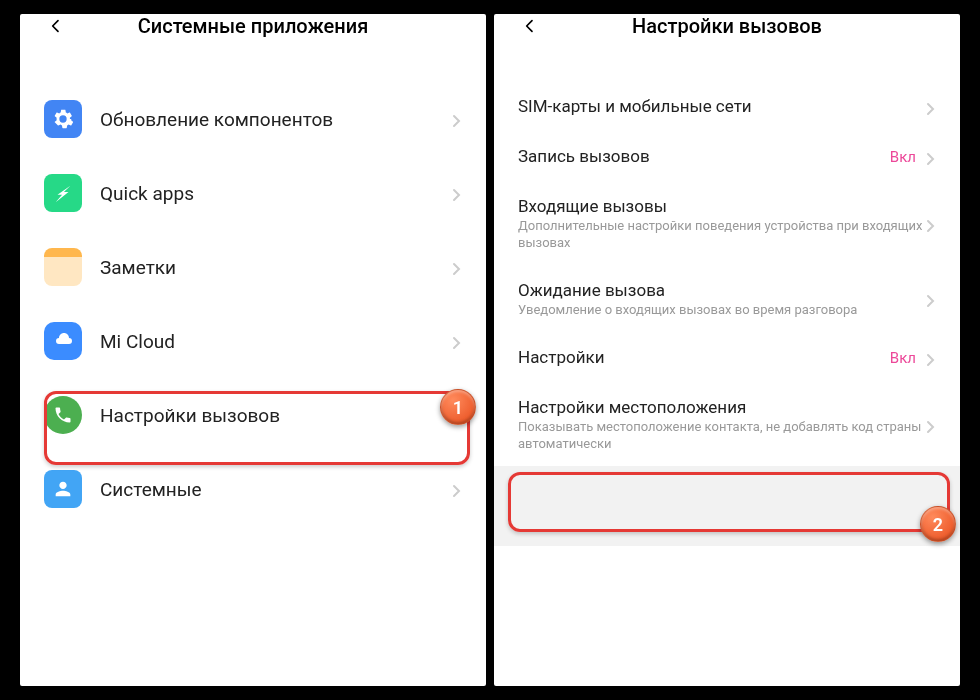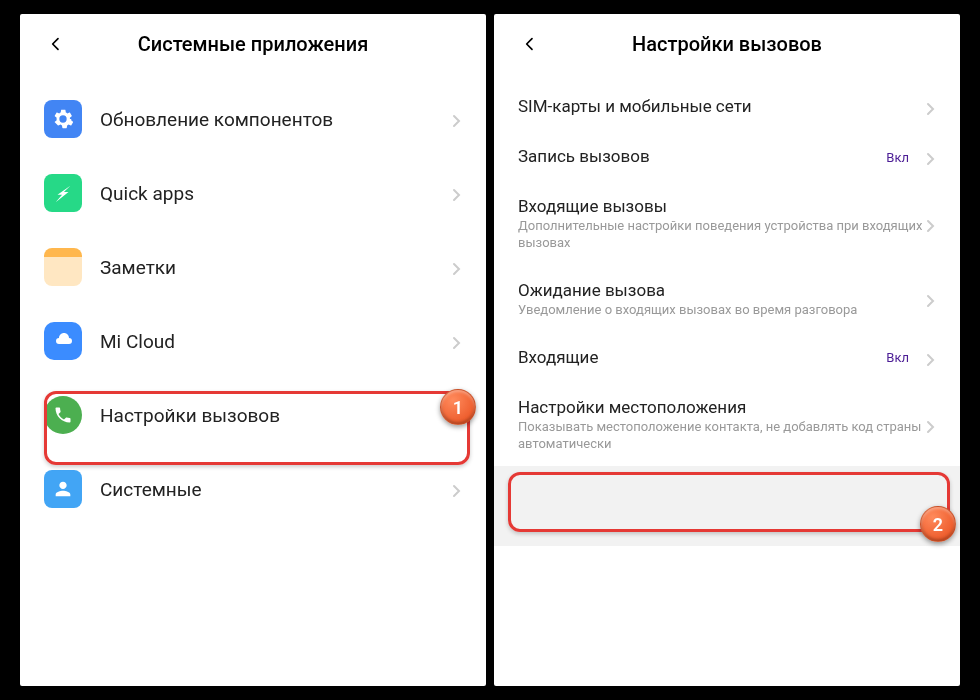--- a/index.html
+++ b/index.html
@@ -21,21 +21,21 @@
     .screen {
       background: #fff;
       width: 466px;
       height: 672px;
       border-radius: 2px;
       overflow: hidden;
       position: relative;
     }
     .header {
       display: flex;
-      align-items: center;
+      align-items: flex-start;
       height: 60px;
       padding: 0 20px;
       position: relative;
     }
     .back-arrow {
       position: absolute;
       left: 24px;
       width: 24px;
       height: 24px;
       display: flex;
@@ -99,23 +99,23 @@
       font-size: 17px;
       color: #222;
       margin-bottom: 2px;
     }
     .item-subtitle {
       font-size: 13px;
       color: #999;
       line-height: 1.3;
     }
     .item-value {
-      font-size: 13px;
-      color: #4c1d95;
-      margin-right: 17px;
+      font-size: 15px;
+      color: #ec4899;
+      margin-right: 10px;
     }
     .chevron {
       width: 10px;
       height: 10px;
       flex-shrink: 0;
     }
     .chevron svg {
       width: 10px;
       height: 14px;
       display: block;
@@ -312,21 +312,21 @@
         <div class="item-subtitle">Уведомление о входящих вызовах во время разговора</div>
       </div>
       <div class="chevron">
           <svg viewBox="0 0 10 14">
             <path d="M2 2l5 5-5 5" stroke="#ccc" stroke-width="2" fill="none" stroke-linecap="round"></path>
           </svg>
         </div>
     </div>
     <div class="list-item">
       <div class="item-content">
-          <div class="item-title">Входящие</div>
+          <div class="item-title">Настройки</div>
         </div>
       <div class="item-value">Вкл</div>
       <div class="chevron">
           <svg viewBox="0 0 10 14">
             <path d="M2 2l5 5-5 5" stroke="#ccc" stroke-width="2" fill="none" stroke-linecap="round"></path>
           </svg>
         </div>
     </div>
     <div class="list-item">
       <div class="item-content">

